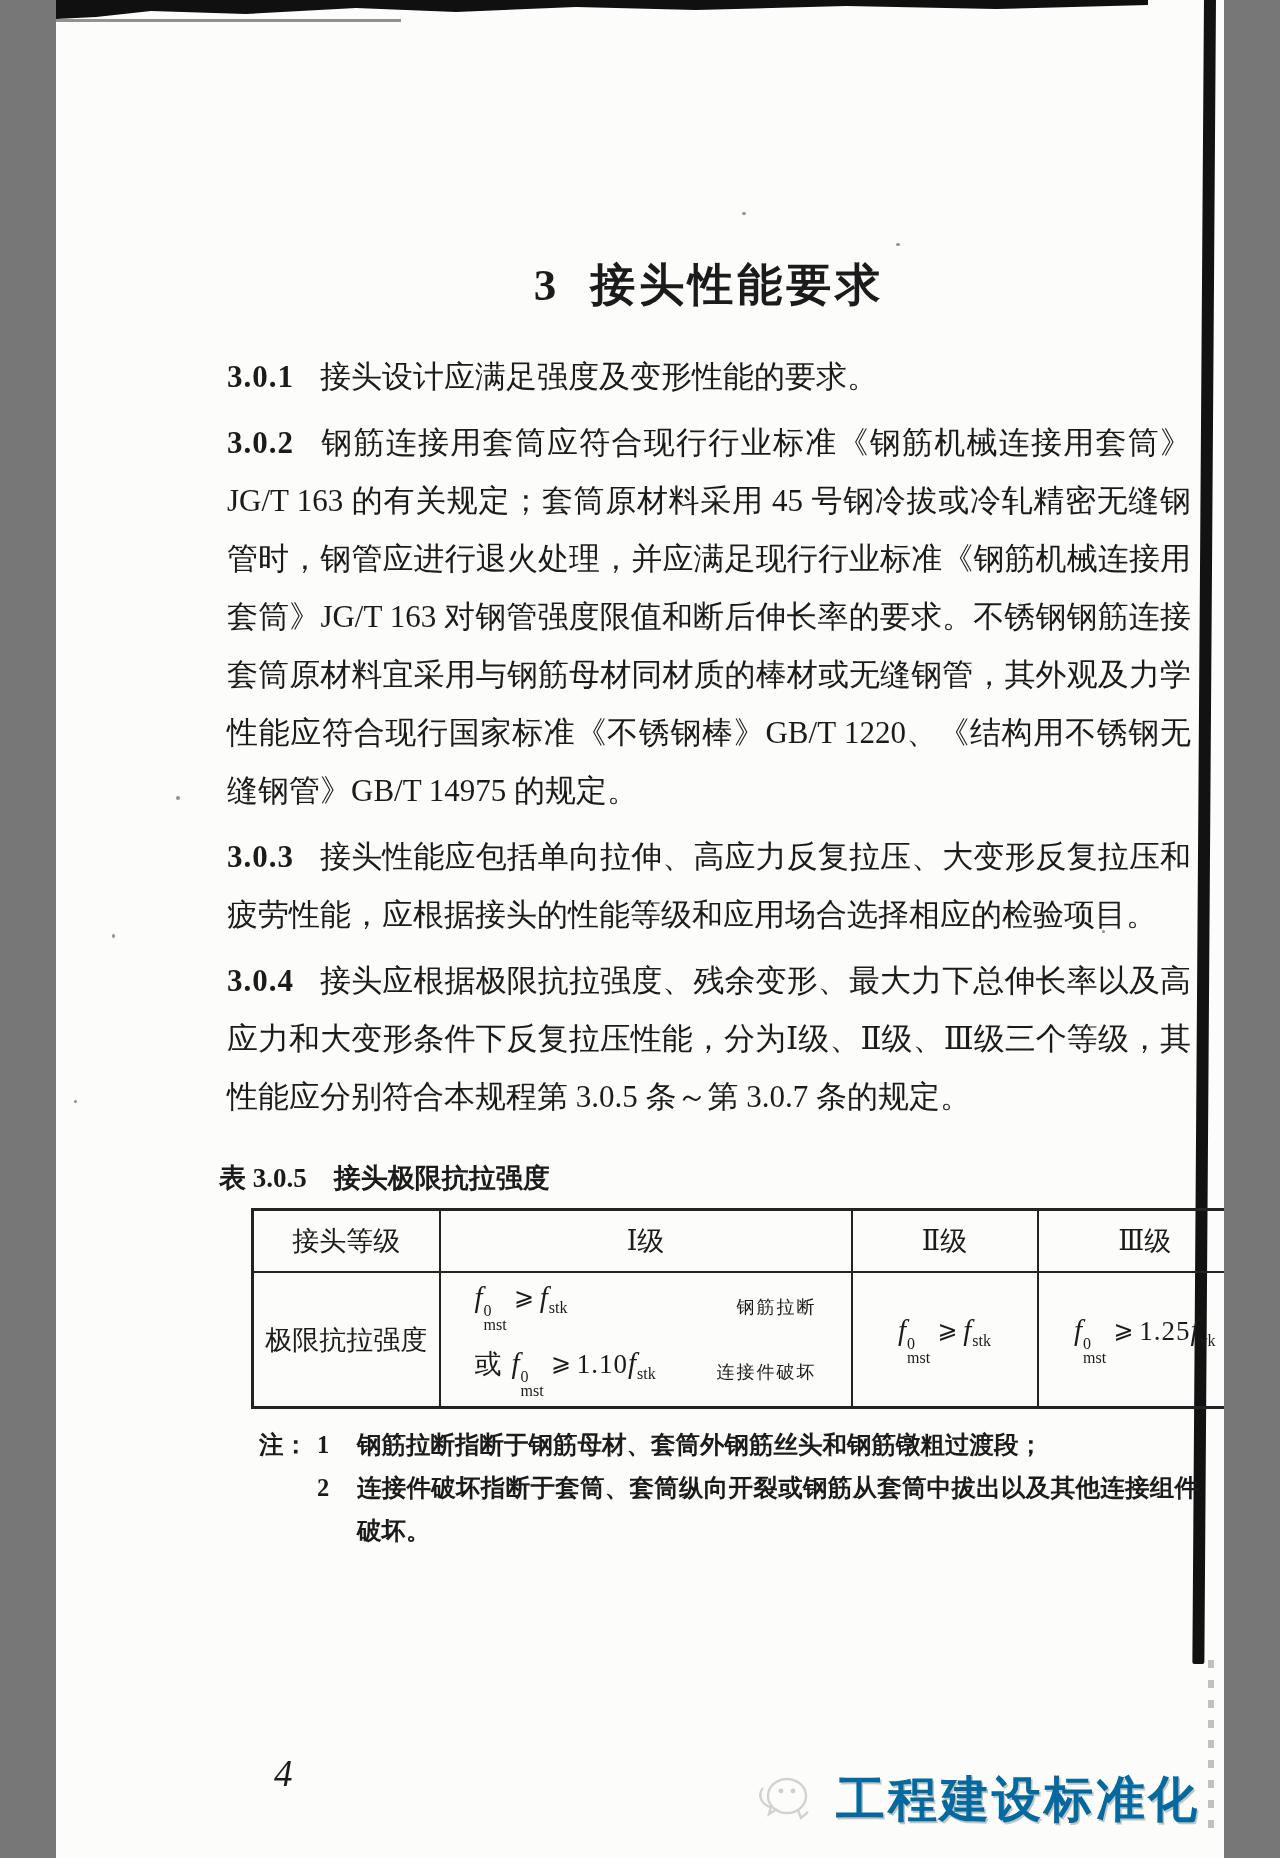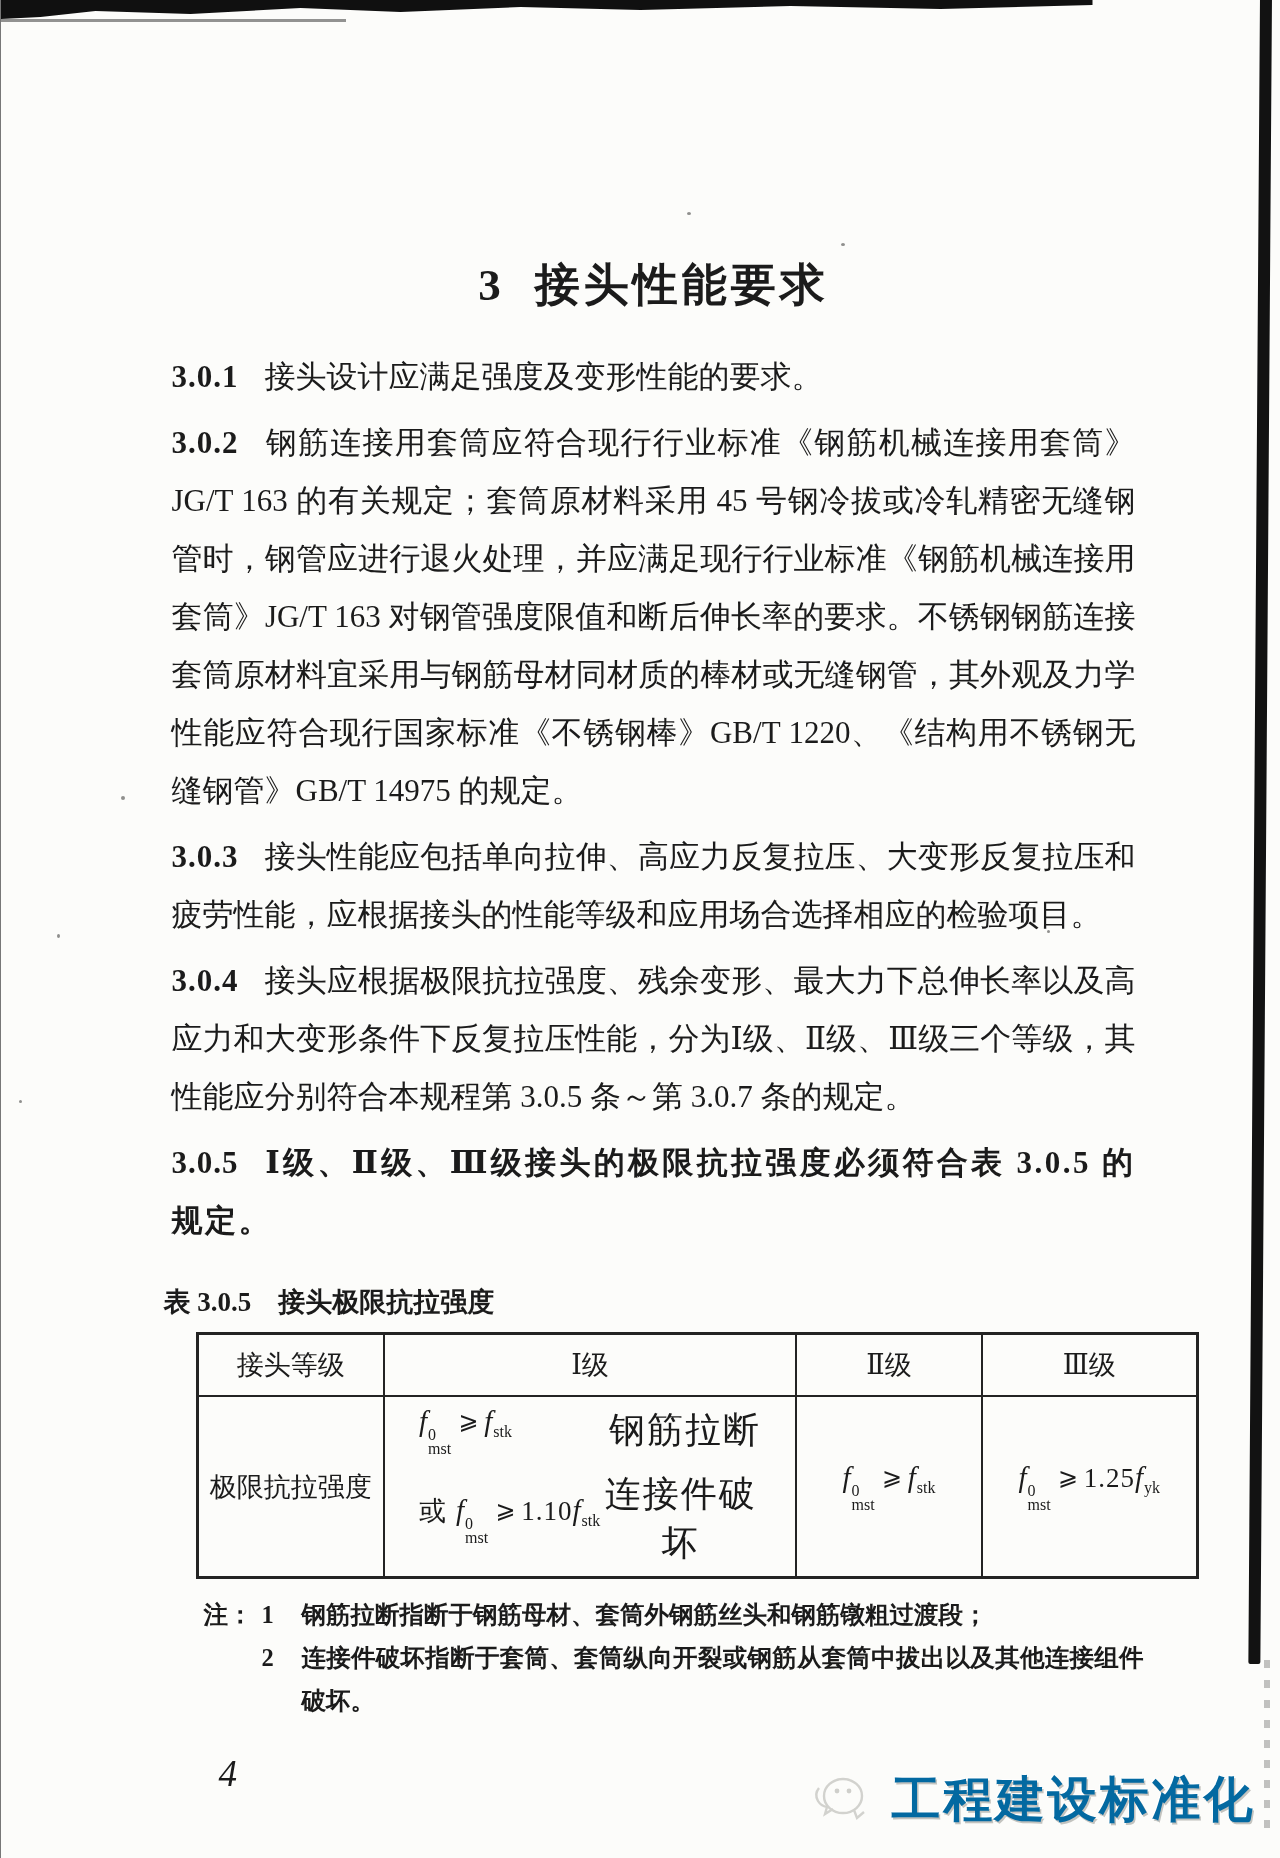--- a/index.html
+++ b/index.html
@@ -1,18 +1,18 @@
 <!DOCTYPE html>
 <html><head>
 <meta charset="utf-8">
 <style>
   html,body{margin:0;padding:0;background:#777;}
   .sheet{
     position:relative;
-    width:1279px;height:1858px;
+    width:1168px;height:1858px;
     margin:0 auto;
     background:#fcfcfa;
     overflow:hidden;
     font-family:"Liberation Serif","DejaVu Serif",serif;
     color:#1b1b1b;
   }
 
   
   .scan-top{
     position:absolute;left:0;top:0;width:1092px;height:20px;background:#101010;
@@ -61,21 +61,21 @@
   table.spec th,table.spec td{
     border:2.5px solid #232323;text-align:center;vertical-align:middle;
     font-weight:normal;font-size:27px;padding:0;
   }
   table.spec{border:3px solid #232323;margin-left:32px;}
   col.c1{width:187px;} col.c2{width:412px;} col.c3{width:186px;} col.c4{width:215px;}
   tr.hdr th{height:60px;}
   tr.body td{height:120px;}
   .g1cell{display:flex;flex-direction:column;justify-content:center;gap:14px;padding:8px 0;}
   .g1line{display:flex;align-items:center;justify-content:space-between;padding:0 34px;}
-  .g1line .glabel{font-size:36px;letter-spacing:2px;}
+  .g1line .glabel{font-size:18px;letter-spacing:2px;}
 
   .formula{white-space:nowrap;}
   .formula .fsym{font-style:italic;font-size:29px;font-family:"Liberation Serif","DejaVu Serif",serif;}
   .formula .supsub{
     display:inline-flex;flex-direction:column;align-items:flex-start;
     line-height:1;vertical-align:-9px;margin:0 1px 0 1px;
   }
   .formula .supsub sup,.formula .supsub sub{
     font-size:16px;line-height:14px;font-style:normal;position:static;letter-spacing:0;
   }
@@ -135,23 +135,20 @@
     </p>
 
     <p class="para">
       <span class="pnum">3.0.3</span><span>接头性能应包括单向拉伸、高应力反复拉压、大变形反复拉压和疲劳性能，应根据接头的性能等级和应用场合选择相应的检验项目。</span>
     </p>
 
     <p class="para">
       <span class="pnum">3.0.4</span><span>接头应根据极限抗拉强度、残余变形、最大力下总伸长率以及高应力和大变形条件下反复拉压性能，分为Ⅰ级、Ⅱ级、Ⅲ级三个等级，其性能应分别符合本规程第 3.0.5 条～第 3.0.7 条的规定。</span>
     </p>
 
-    <p class="para strong">
-      <span class="pnum">3.0.5</span><span>Ⅰ级、Ⅱ级、Ⅲ级接头的极限抗拉强度必须符合表 3.0.5 的规定。</span>
-    </p>
 
     <div class="tbl-title">表 3.0.5　接头极限抗拉强度</div>
 
     <table class="spec">
       <colgroup>
           <col class="c1">
           <col class="c2">
           <col class="c3">
           <col class="c4">
         </colgroup>

